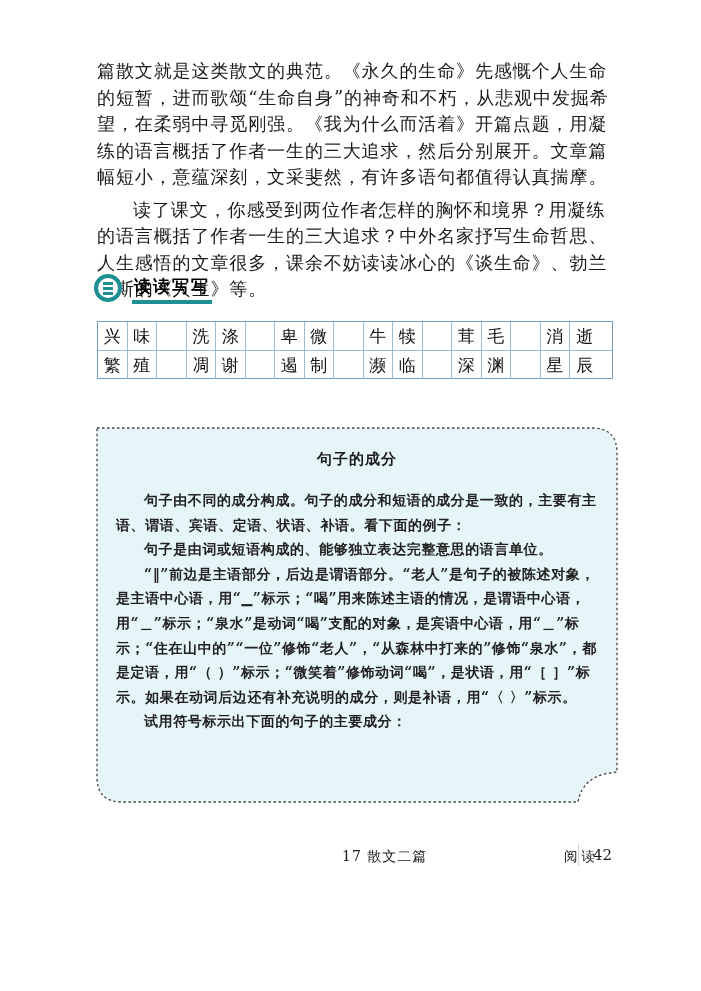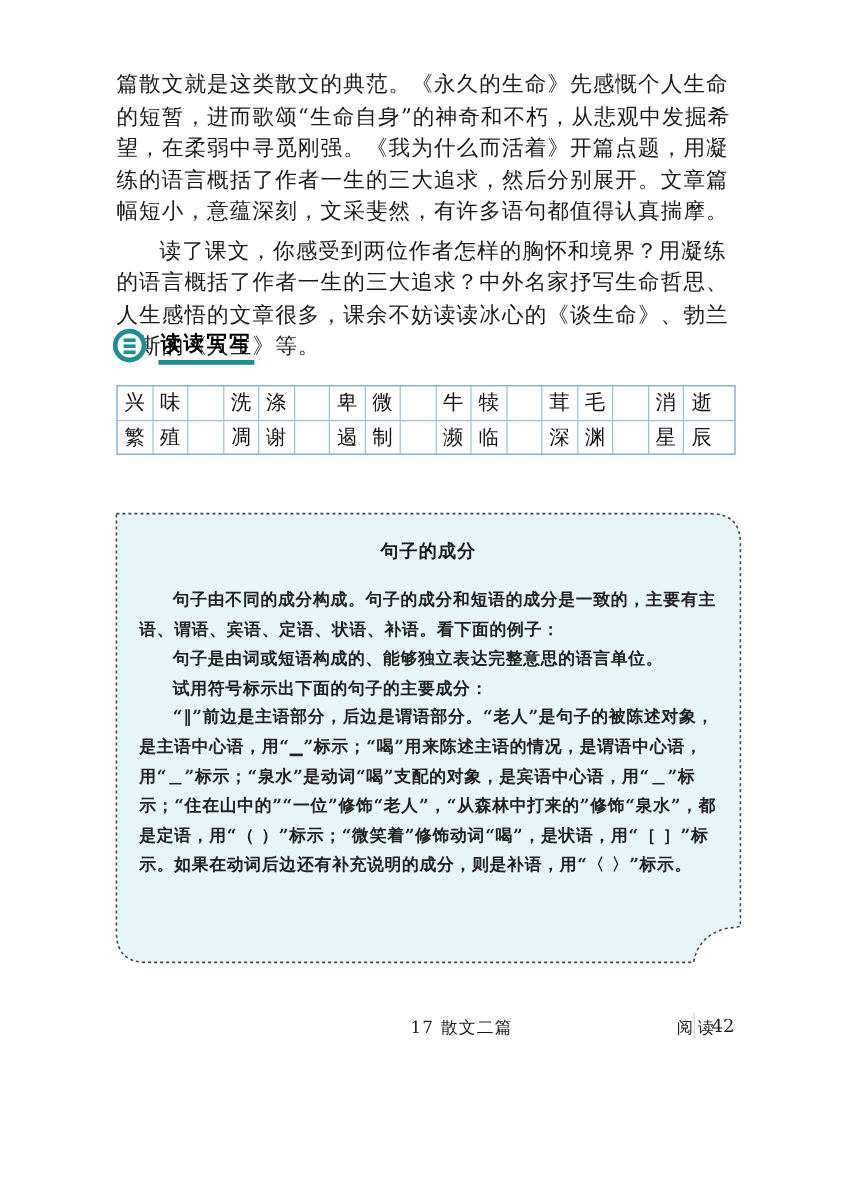--- a/index.html
+++ b/index.html
@@ -98,21 +98,21 @@
 
 <svg class="box-svg" width="530" height="382" viewBox="0 0 530 382">
   <path d="M3 3 L498 3 Q523 3 523 28 L523 347 L510 349 Q488 355 484 377 L28 377 Q3 377 3 352 Z" fill="#e6f5f8" stroke="#444" stroke-width="1.3" stroke-dasharray="2.5 2.5"></path>
 </svg>
 
 <div class="box">
   <div class="box-title">句子的成分</div>
   <div class="box-text">
     <p class="indent">句子由不同的成分构成。句子的成分和短语的成分是一致的，主要有主语、谓语、宾语、定语、状语、补语。看下面的例子：</p>
     <p class="indent">句子是由词或短语构成的、能够独立表达完整意思的语言单位。</p>
+    <p class="indent">“‖”前边是主语部分，后边是谓语部分。“老人”是句子的被陈述对象，是主语中心语，用“▁”标示；“喝”用来陈述主语的情况，是谓语中心语，用“＿”标示；“泉水”是动词“喝”支配的对象，是宾语中心语，用“＿”标示；“住在山中的”“一位”修饰“老人”，“从森林中打来的”修饰“泉水”，都是定语，用“（ ）”标示；“微笑着”修饰动词“喝”，是状语，用“［ ］”标示。如果在动词后边还有补充说明的成分，则是补语，用“〈 〉”标示。</p>
     <p class="indent">试用符号标示出下面的句子的主要成分：</p>
-    <p class="indent">“‖”前边是主语部分，后边是谓语部分。“老人”是句子的被陈述对象，是主语中心语，用“▁”标示；“喝”用来陈述主语的情况，是谓语中心语，用“＿”标示；“泉水”是动词“喝”支配的对象，是宾语中心语，用“＿”标示；“住在山中的”“一位”修饰“老人”，“从森林中打来的”修饰“泉水”，都是定语，用“（ ）”标示；“微笑着”修饰动词“喝”，是状语，用“［ ］”标示。如果在动词后边还有补充说明的成分，则是补语，用“〈 〉”标示。</p>
   </div>
 </div>
 
 <div class="footer-left">17   散文二篇</div>
 <div class="footer-right">阅读</div>
 <div class="footer-sep"></div>
 <div class="footer-page">42</div>
 
 </body></html>

